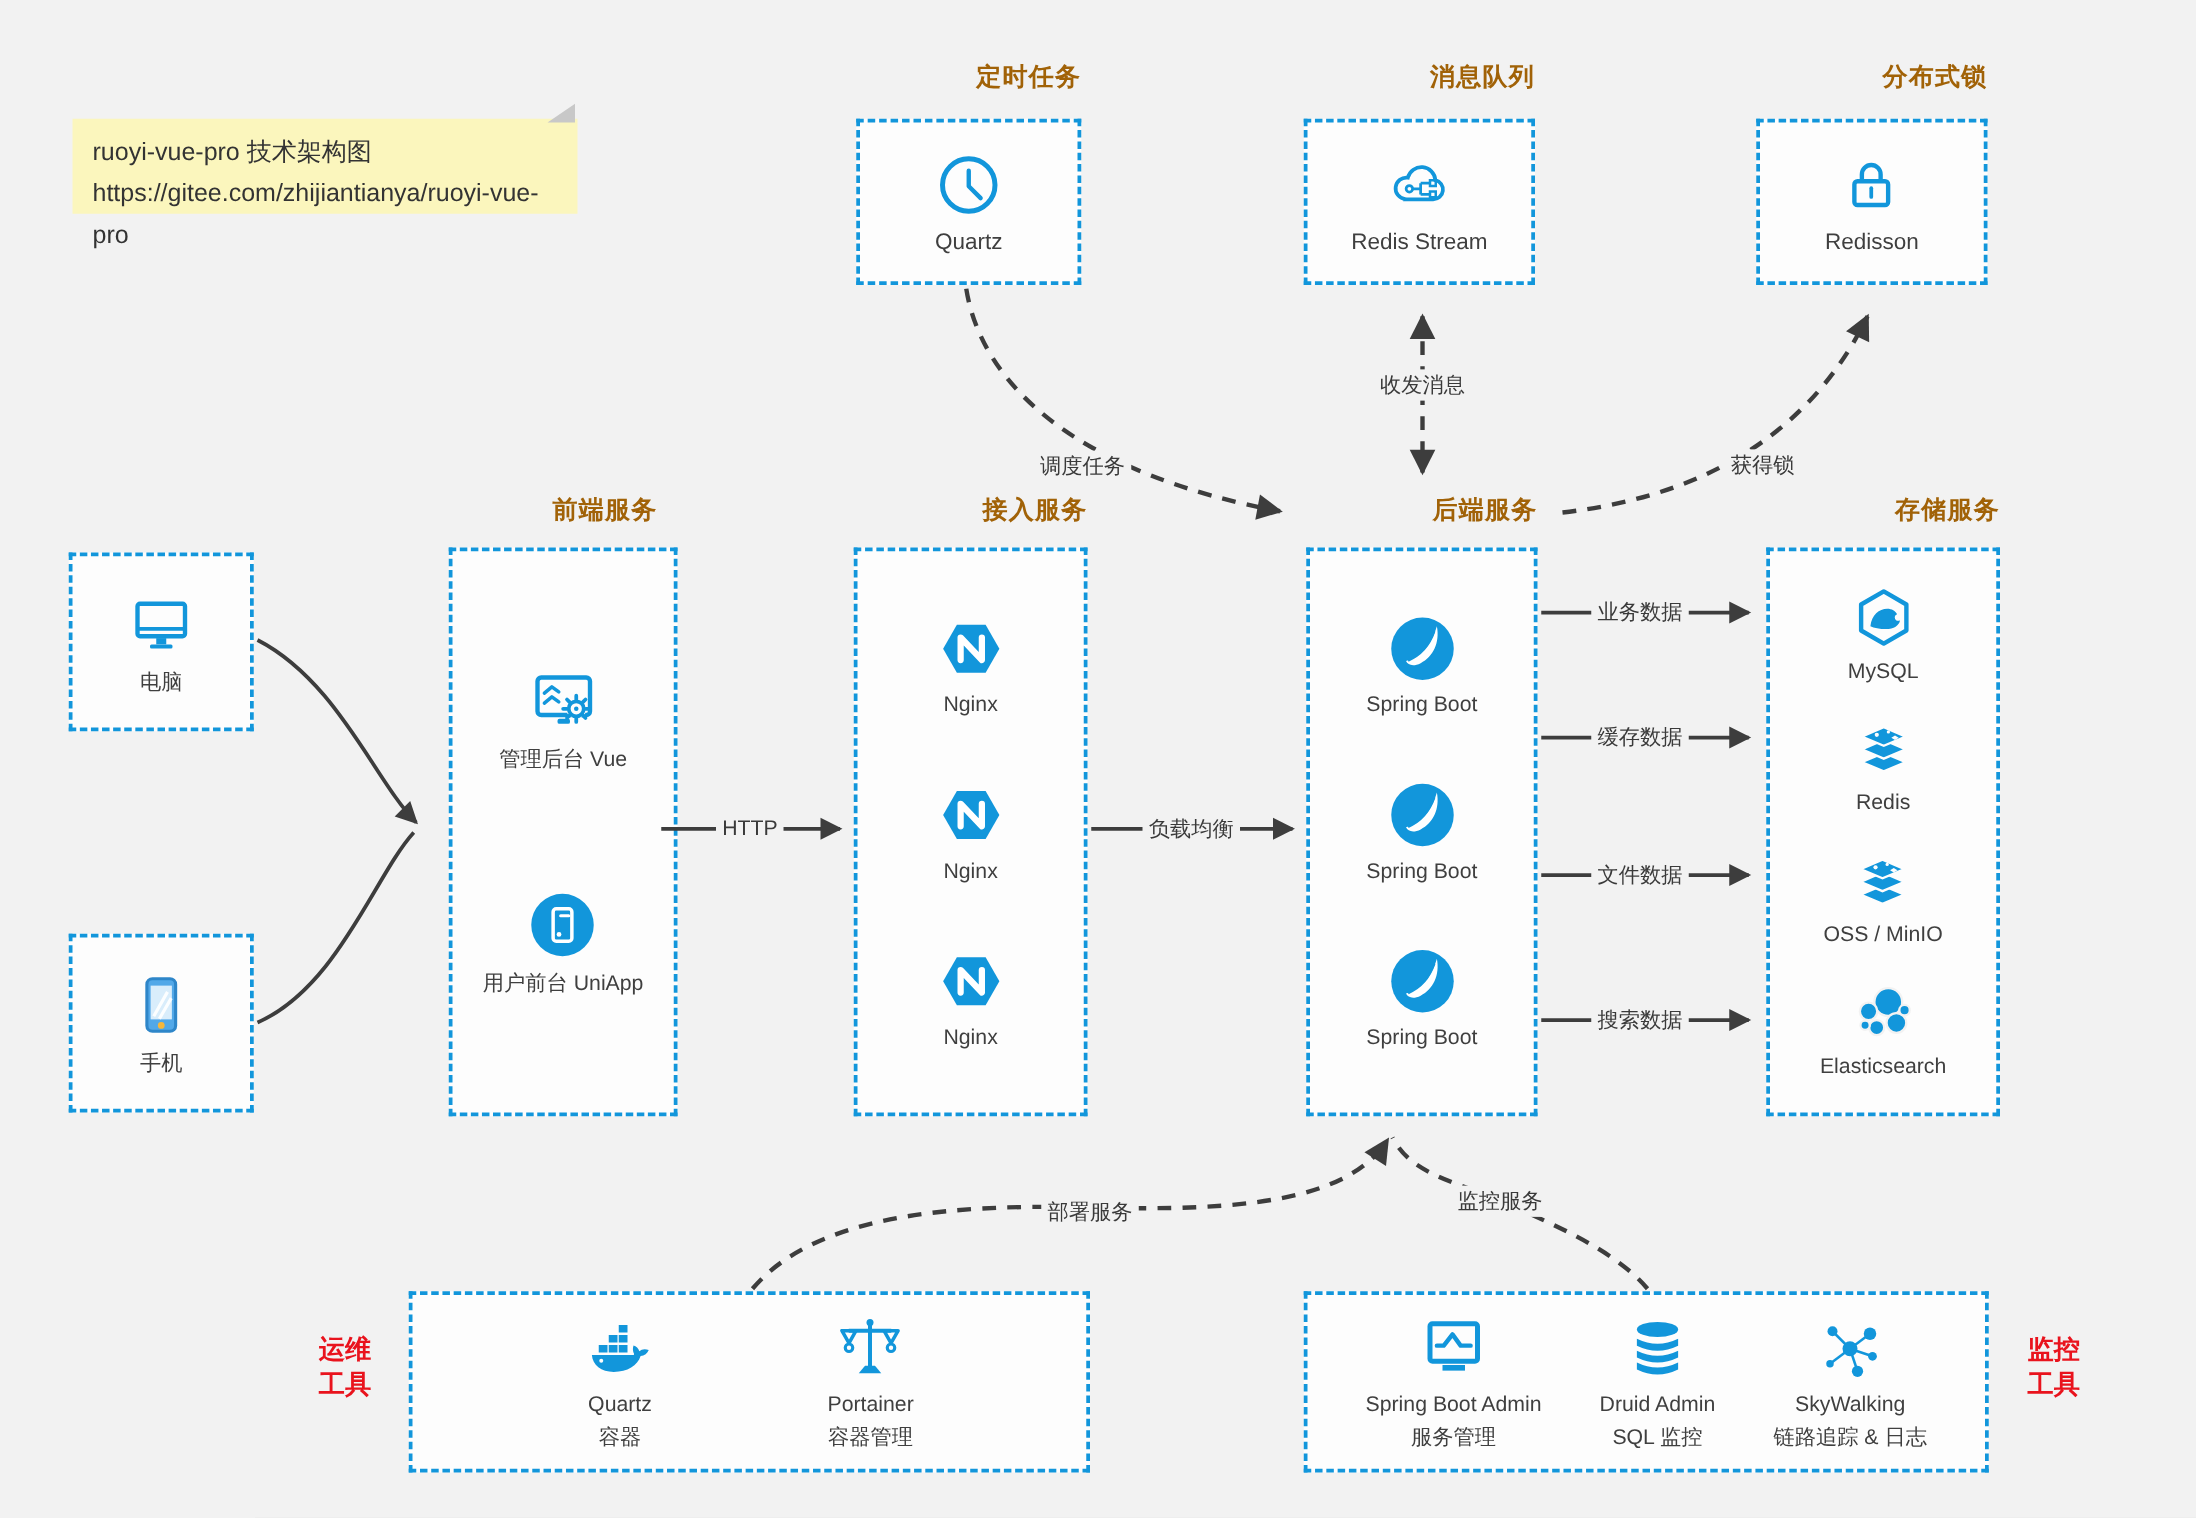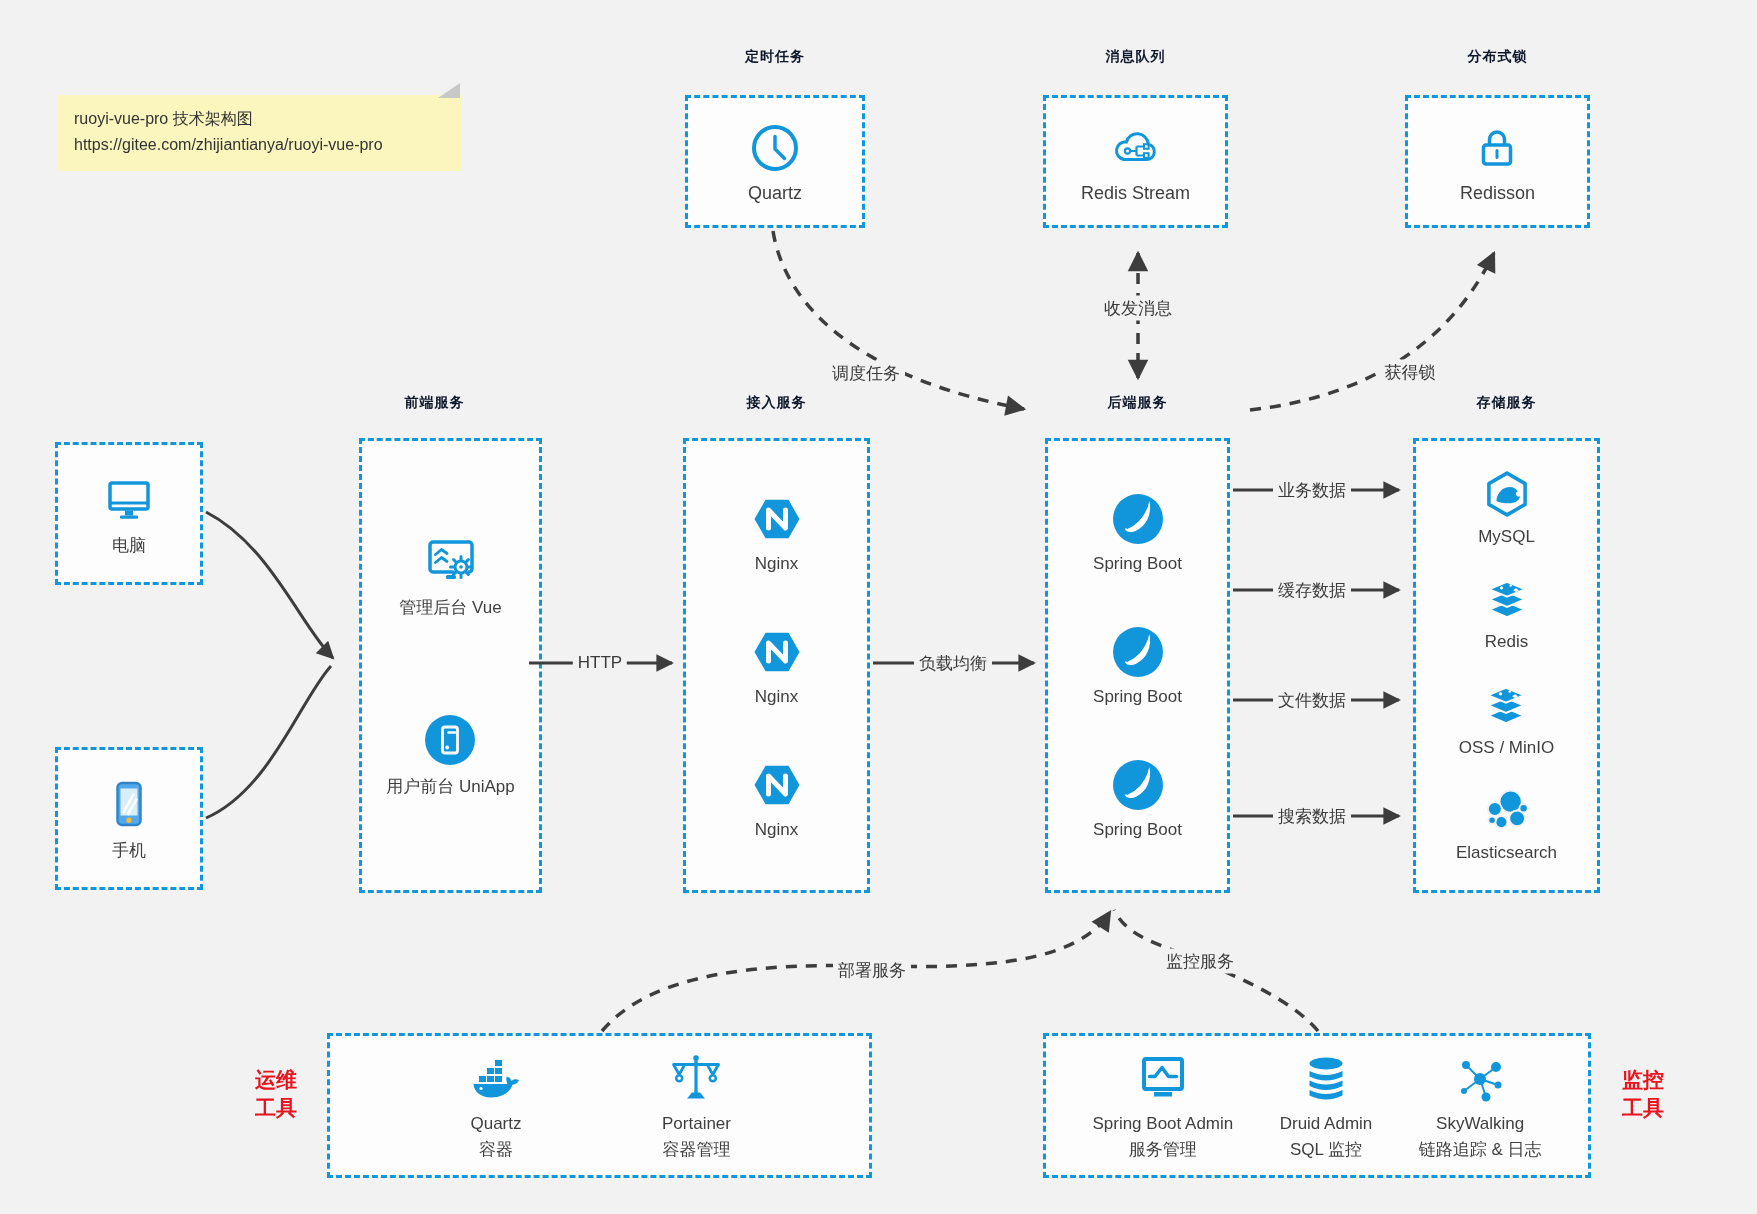--- a/index.html
+++ b/index.html
@@ -2,28 +2,28 @@
 <html><head>
 <meta charset="utf-8">
 <style>
   html,body{margin:0;padding:0;background:#e9e9e9;}
   .canvas{
     position:relative;width:1757px;height:1214px;background:#f2f2f2;
     font-family:"Liberation Sans","DejaVu Sans",sans-serif;color:#3f3f3f;overflow:hidden;
   }
   .note{
     position:absolute;left:58px;top:95px;width:404px;height:76px;background:#fbf6bd;
-    box-sizing:border-box;padding:11px 16px;font-size:16px;line-height:1.65;color:#333;
+    box-sizing:border-box;padding:11px 16px;font-size:20px;line-height:1.65;color:#333;
   }
   .note .fold{
     position:absolute;right:2px;top:-12px;width:0;height:0;
     border-bottom:15px solid #c8c8c8;border-left:22px solid transparent;
   }
   .g-title{
-    position:absolute;color:#0f172a;font-weight:700;font-size:14px;text-align:center;
+    position:absolute;color:#a16207;font-weight:700;font-size:20px;text-align:right;
     letter-spacing:1px;white-space:nowrap;
   }
   .side-title{
     position:absolute;color:#e9131d;font-weight:700;font-size:21px;line-height:1.35;text-align:center;
   }
   .box{
     position:absolute;background:#fdfdfd;border:3px dashed #1296db;box-sizing:border-box;
     display:flex;align-items:center;justify-content:space-evenly;
   }
   .box.v{flex-direction:column;}

